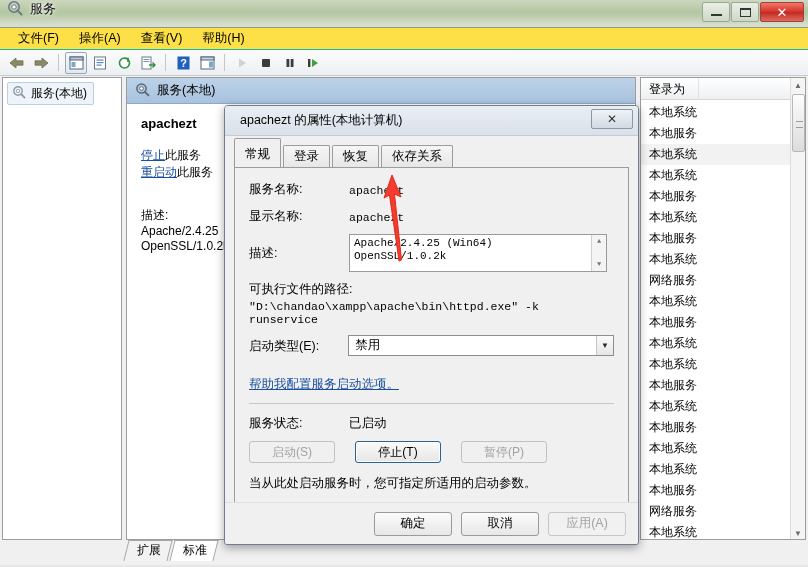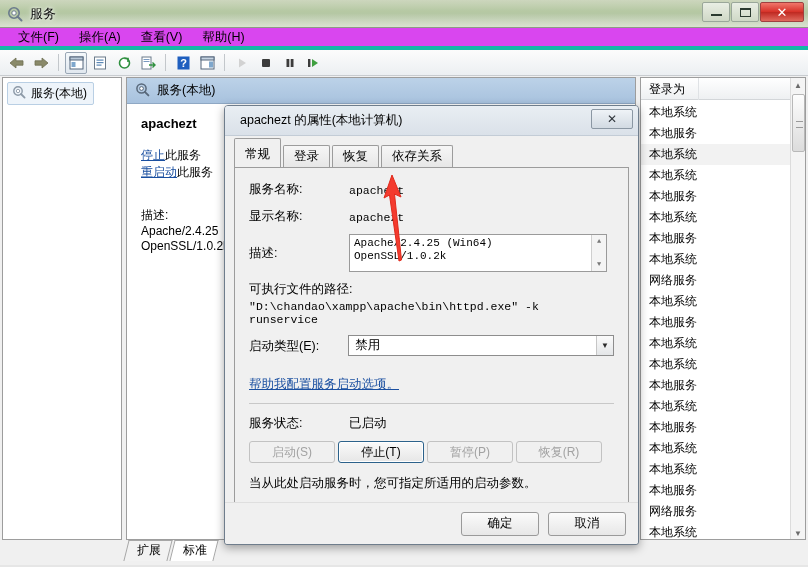--- a/index.html
+++ b/index.html
@@ -16,21 +16,21 @@
     width: 808px; height: 567px;
     background: #f0f0f0;
     overflow: hidden;
   }
 
   
   .titlebar {
     position: absolute; left: 0; top: 0; width: 808px; height: 28px;
     background: linear-gradient(180deg,#b9c7a4 0%, #aec39a 40%, #b6c7a6 65%, #c6d3b8 100%);
     border-bottom: 1px solid #8d9a86;
-    display: flex; align-items: center;
+    display: flex; 
   }
   .titlebar .glass-tint {
     position:absolute; left:0; top:0; right:0; bottom:0;
     background: linear-gradient(180deg, rgba(255,255,255,0.28), rgba(255,255,255,0.05) 50%, rgba(255,255,255,0.35));
     pointer-events:none;
   }
   .win-icon {
     position: relative; margin-left: 7px; width: 16px; height: 16px;
   }
   .win-icon svg { display:block; }
@@ -53,23 +53,23 @@
     width: 44px; border: 1px solid #a04040;
     background: linear-gradient(180deg,#f0776b,#d7332a 48%, #c02a22 52%, #e06a5e);
     color: #fff; font-weight: bold; font-size: 13px;
   }
   .wb .glyph-min { width: 11px; height: 2px; background: #2b3a30; margin-top: 6px; }
   .wb .glyph-max { width: 11px; height: 9px; border: 1px solid #2b3a30; border-top-width: 2px; }
 
   
   .menubar {
     position: absolute; left: 0; top: 28px; width: 808px; height: 22px;
-    background: #d946ef;
+    background: #fde047;
     display: flex; align-items: center; padding-left: 8px;
-    border-bottom: 4px solid #14b8a6;
+    border-bottom: 1px solid #14b8a6;
   }
   .menuitem { padding: 2px 10px; font-size: 12.5px; color: #000; }
 
   
   .toolbar {
     position: absolute; left: 0; top: 50px; width: 808px; height: 26px;
     background: linear-gradient(180deg,#fcfcfc,#eceff2);
     border-bottom: 1px solid #c8ccd0;
     display: flex; align-items: center; padding-left: 6px; gap: 2px;
   }
@@ -235,21 +235,21 @@
     width: 17px; height: 19px; display:flex; align-items:center; justify-content:center;
     background: linear-gradient(180deg,#fbfbfb,#e4e6e8); border-left: 1px solid #c6c6c6;
     font-size: 8px; color: #2b2b2b;
   }
   .helplink {
     margin-top: 11px; color: #1a4fa0; text-decoration: underline; font-size: 12.5px;
     display: inline-block;
   }
   .hr { border-top: 1px solid #c8c8c8; margin: 10px 0 10px 0; }
 
-  .btnrow { display: flex; gap: 3px; margin-top: 8px; }
+  .btnrow { display: flex; gap: 20px; margin-top: 8px; }
   .btn {
     width: 86px; height: 22px; font-size: 12px;
     border: 1px solid #9a9a9a; border-radius: 3px;
     background: linear-gradient(180deg,#fafafa,#e6e6e6);
     display: flex; align-items: center; justify-content: center;
   }
   .btn.disabled { color: #a2a2a2; background: #f0f0f0; border-color: #c2c2c2; }
   .btn.default { border: 1px solid #2c628b; box-shadow: inset 0 0 0 1px #fff; }
 
   .note { font-size: 12.5px; margin-top: 12px; }
@@ -541,36 +541,36 @@
 
         <div class="row">
           <div class="lbl">服务状态:</div>
           <div class="lbl">已启动</div>
         </div>
 
         <div class="btnrow">
           <div class="btn disabled">启动(S)</div>
           <div class="btn default">停止(T)</div>
           <div class="btn disabled">暂停(P)</div>
-          <div class="btn disabled">恢复(R)</div>
         </div>
 
         <div class="note">当从此处启动服务时，您可指定所适用的启动参数。</div>
 
         <div class="param-row">
           <div class="lbl">启动参数(M):</div>
           <div class="param-input"></div>
         </div>
 
       </div>
     </div>
 
     <div class="dlg-footer">
       <div class="fbtn">确定</div>
       <div class="fbtn">取消</div>
+      <div class="fbtn disabled">应用(A)</div>
     </div>
   </div>
 
   <div class="anno-arrow">
     <svg width="60" height="95" viewBox="0 0 60 95">
       <path d="M22 3 L14 26 L19.5 23 L29 89 L31.5 88 L24.5 22 L31 25 Z" fill="#f43b2e" stroke="#e02a1c" stroke-width="1"></path>
     </svg>
   </div>
 
   <div class="statusbar"></div>

